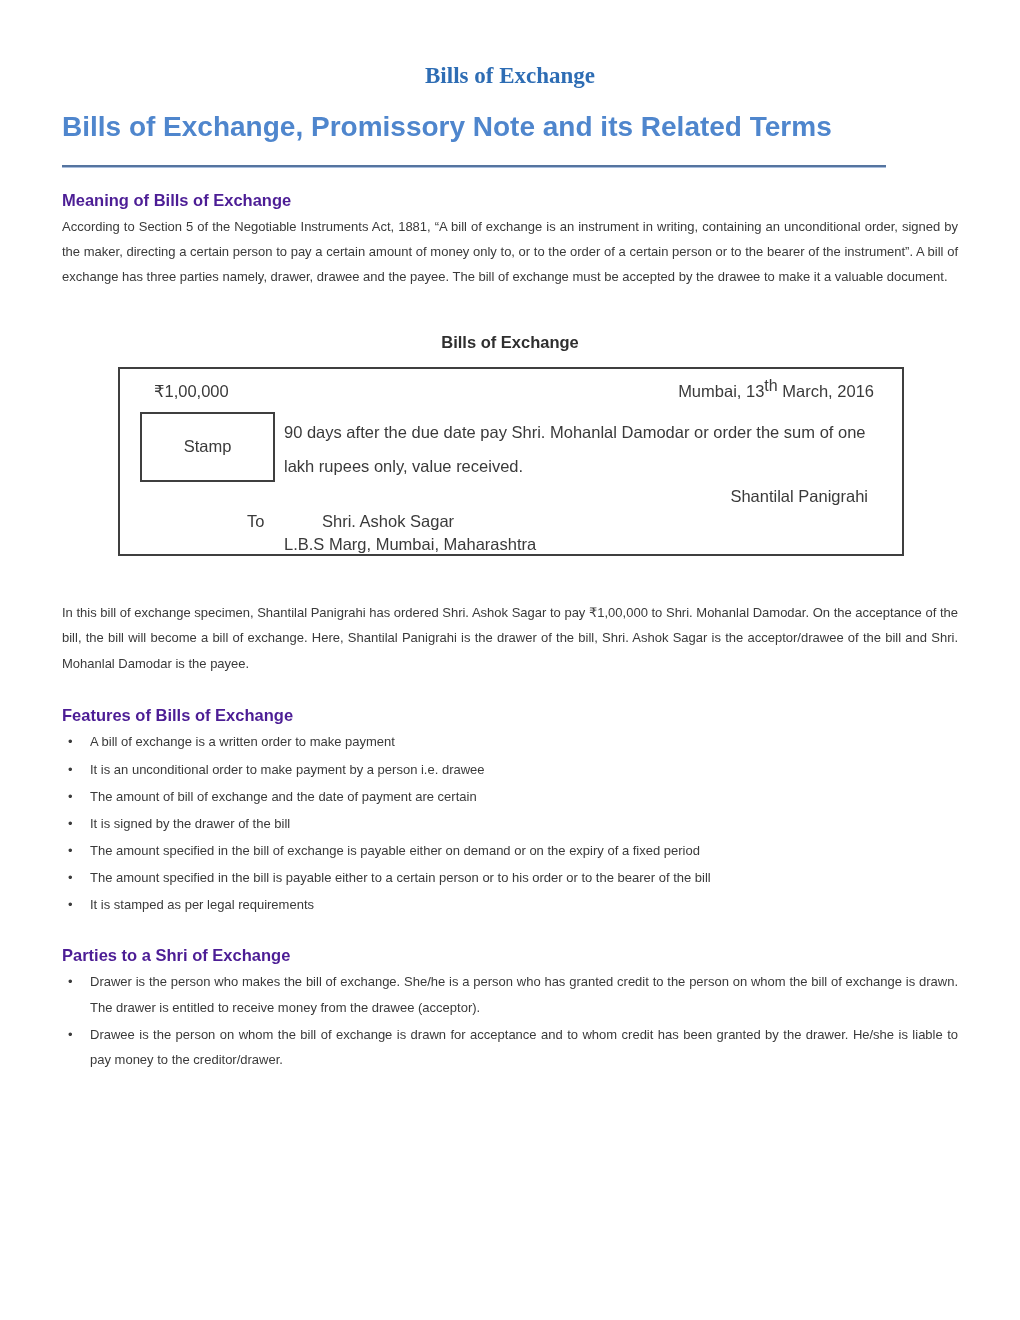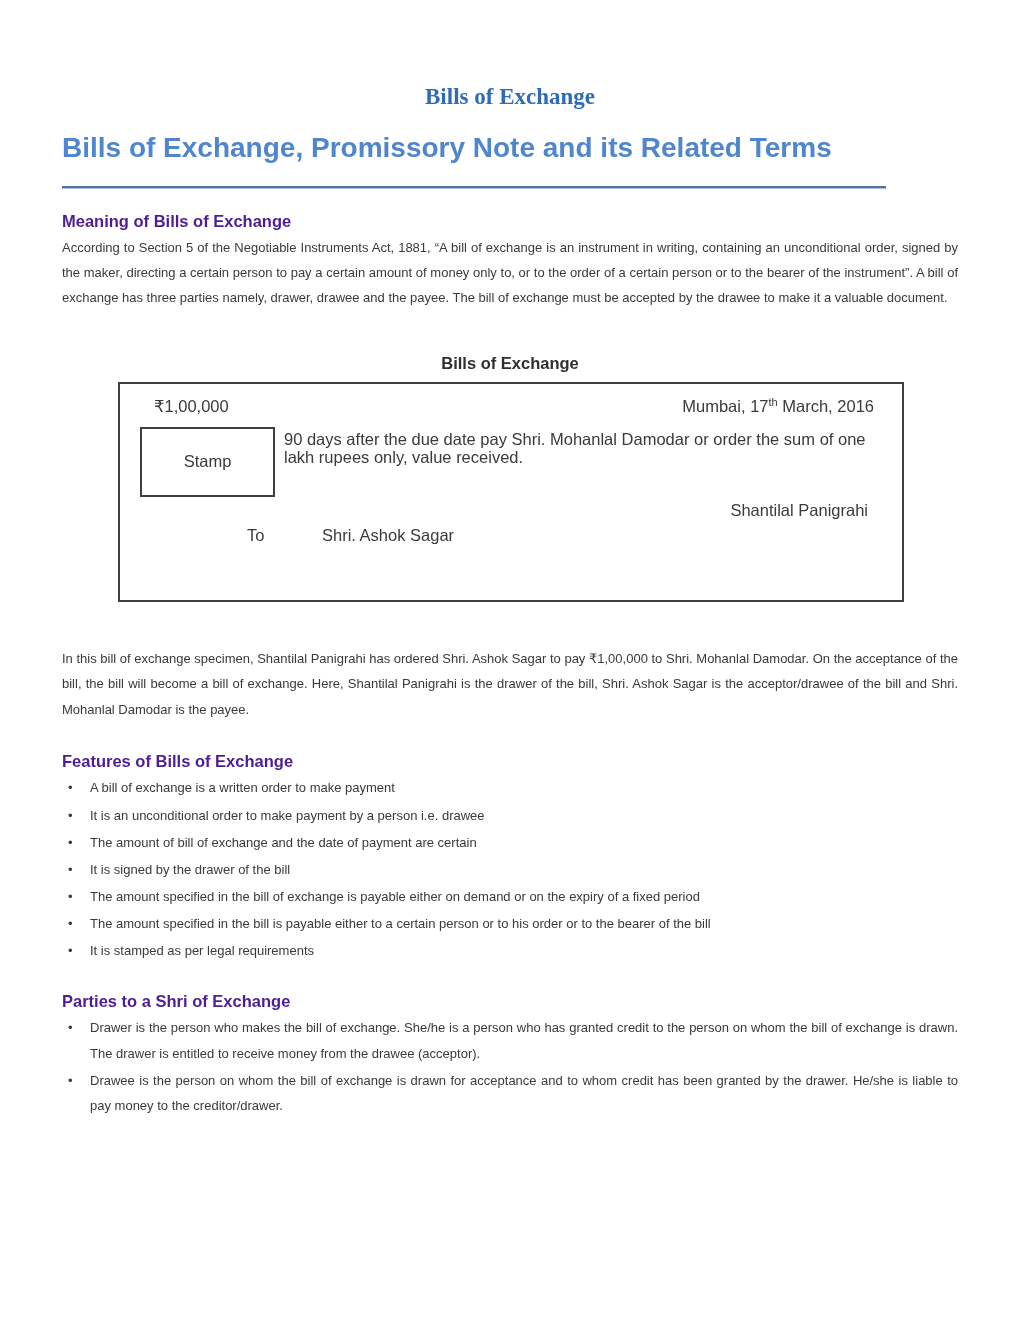--- a/index.html
+++ b/index.html
@@ -8,21 +8,21 @@
     width: 1020px;
     height: 1320px;
     font-family: "Liberation Sans", "DejaVu Sans", sans-serif;
     color: #3a3a3a;
     position: relative;
     overflow: hidden;
   }
   .page {
     width: 1020px;
     height: 1320px;
-    padding: 83px 62px 0 62px;
+    padding: 62px 62px 0 62px;
   }
   .doc-title {
     font-family: "Liberation Serif", "DejaVu Serif", serif;
     font-weight: bold;
     font-size: 23px;
     color: #2e6db4;
     text-align: center;
     line-height: 27px;
   }
   .doc-subtitle {
@@ -54,55 +54,55 @@
   }
   .specimen-caption {
     margin-top: 40px;
     font-weight: bold;
     font-size: 16.5px;
     text-align: center;
     color: #2f2f2f;
     line-height: 25px;
   }
   .specimen-box {
-    margin-top: 6px;
+    margin-top: 12px;
     margin-left: 56px;
     width: 786px;
-    height: 220px;
+    height: 189px;
     border: 2px solid #3f3f3f;
     padding: 11px 28px 10px 20px;
     font-size: 16.5px;
     color: #3a3a3a;
   }
   .spec-row1 {
     display: flex;
     justify-content: space-between;
     line-height: 23px;
     padding-left: 14px;
   }
-  .spec-sup { font-size: 11px; vertical-align: super; line-height: 0; }
+  .spec-sup { font-size: 16px; vertical-align: super; line-height: 0; }
   .spec-row2 {
     margin-top: 9px;
     display: flex;
     align-items: flex-start;
   }
   .stamp-box {
     width: 135px;
     height: 70px;
     border: 2px solid #3f3f3f;
     flex: 0 0 auto;
     display: flex;
     align-items: center;
     justify-content: center;
   }
   .order-text {
     margin-left: 9px;
     margin-top: 3px;
     width: 586px;
-    line-height: 18px;
+    line-height: 34px;
   }
   .spec-signature {
     margin-top: 2px;
     text-align: right;
     padding-right: 6px;
     line-height: 23px;
   }
   .spec-to-row {
     margin-top: 2px;
     display: flex;
@@ -146,33 +146,34 @@
   <div class="divider"></div>
 
   <div class="section-heading mt-meaning">Meaning of Bills of Exchange</div>
   <div class="body-par">According to Section 5 of the Negotiable Instruments Act, 1881, “A bill of exchange is an instrument in writing, containing an unconditional order, signed by the maker, directing a certain person to pay a certain amount of money only to, or to the order of a certain person or to the bearer of the instrument”. A bill of exchange has three parties namely, drawer, drawee and the payee. The bill of exchange must be accepted by the drawee to make it a valuable document.</div>
 
   <div class="specimen-caption">Bills of Exchange</div>
 
   <div class="specimen-box">
     <div class="spec-row1">
       <span>₹1,00,000</span>
-      <span><span>Mumbai, 17</span><span class="spec-sup">th</span><span> March, 2016</span></span>
+      <span><span>Mumbai, 13</span><span class="spec-sup">th</span><span> March, 2016</span></span>
     </div>
     <div class="spec-row2">
       <div class="stamp-box">
         <span>Stamp</span>
       </div>
       <div class="order-text">90 days after the due date pay Shri. Mohanlal Damodar or order the sum of one lakh rupees only, value received.</div>
     </div>
     <div class="spec-signature">Shantilal Panigrahi</div>
     <div class="spec-to-row">
       <span class="spec-to-label">To</span>
       <span>Shri. Ashok Sagar</span>
     </div>
+    <div class="spec-address">L.B.S Marg, Mumbai, Maharashtra</div>
   </div>
 
   <div class="body-par mt-expl">In this bill of exchange specimen, Shantilal Panigrahi has ordered Shri. Ashok Sagar to pay ₹1,00,000 to Shri. Mohanlal Damodar. On the acceptance of the bill, the bill will become a bill of exchange. Here, Shantilal Panigrahi is the drawer of the bill, Shri. Ashok Sagar is the acceptor/drawee of the bill and Shri. Mohanlal Damodar is the payee.</div>
 
   <div class="section-heading mt-features">Features of Bills of Exchange</div>
   <div class="bullet-list">
     <div class="bullet-item">A bill of exchange is a written order to make payment</div>
     <div class="bullet-item">It is an unconditional order to make payment by a person i.e. drawee</div>
     <div class="bullet-item">The amount of bill of exchange and the date of payment are certain</div>
     <div class="bullet-item">It is signed by the drawer of the bill</div>

